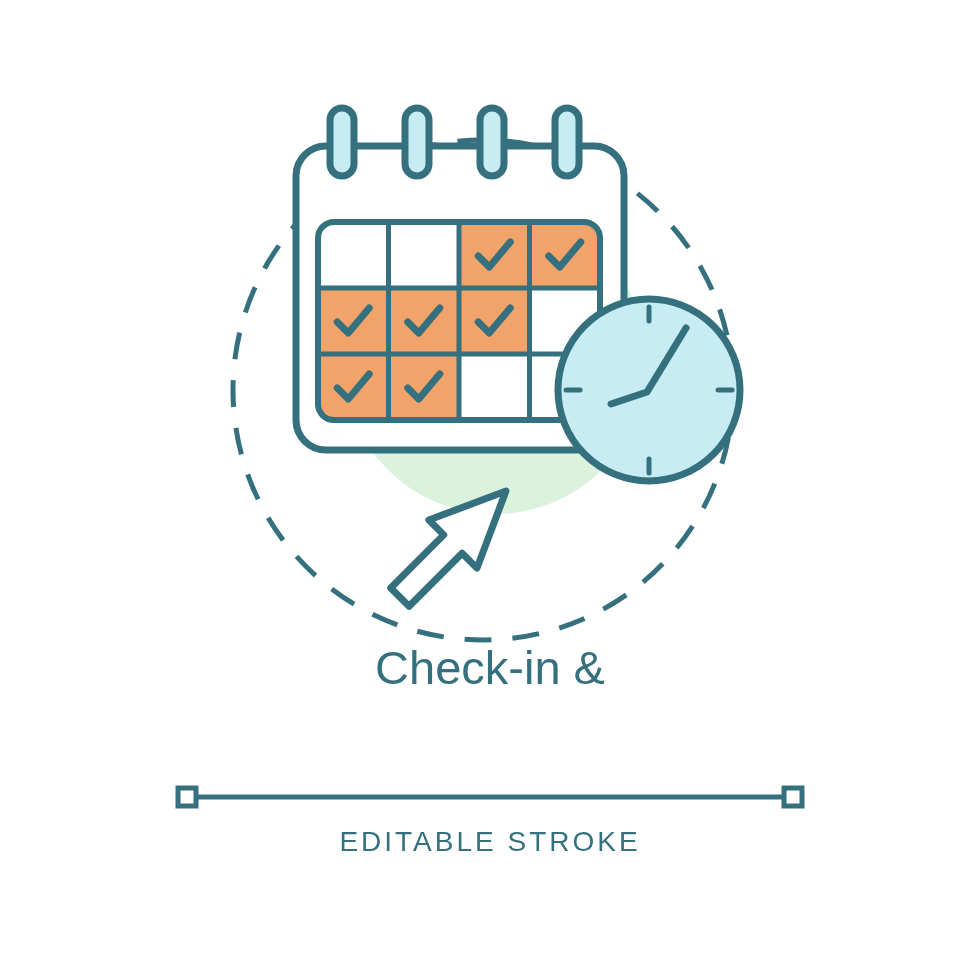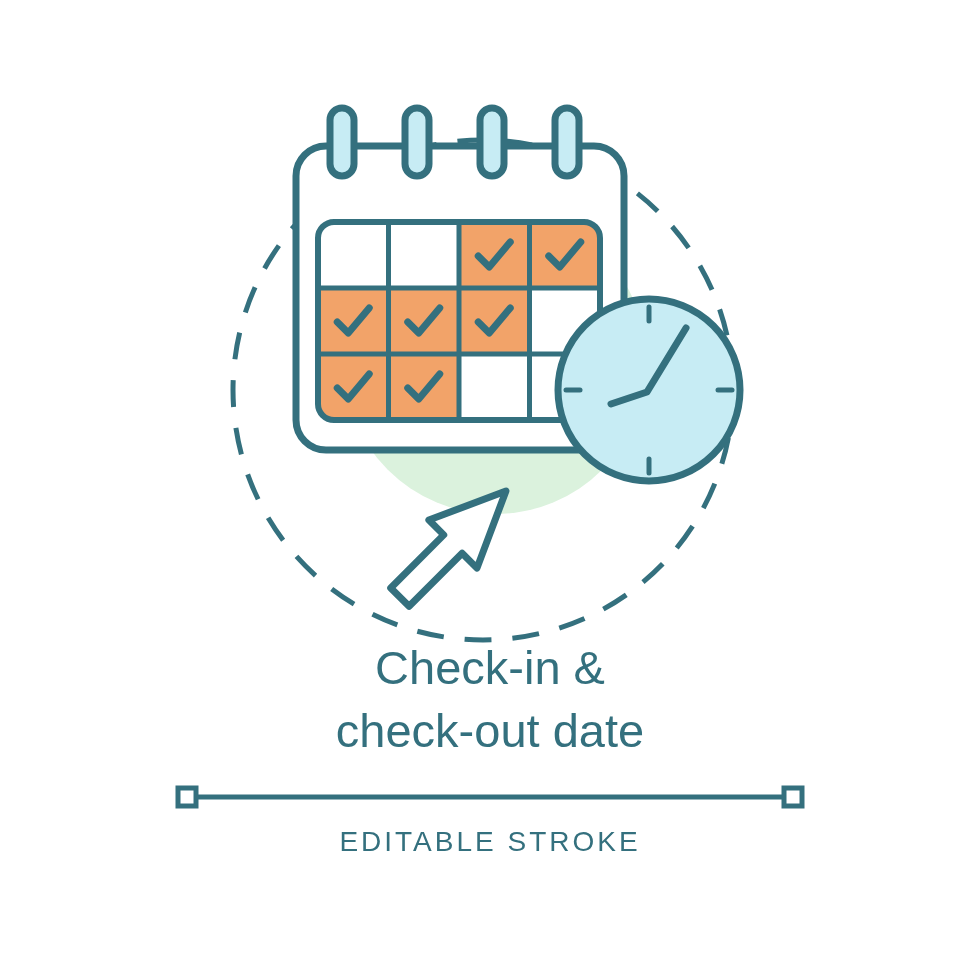--- a/index.html
+++ b/index.html
@@ -100,15 +100,14 @@
   <g>
     <line class="s-teal" x1="196" y1="797" x2="784" y2="797" stroke-width="5"></line>
     <rect class="f-white s-teal" x="178" y="788" width="18" height="18" stroke-width="5"></rect>
     <rect class="f-white s-teal" x="784" y="788" width="18" height="18" stroke-width="5"></rect>
   </g>
 </svg>
 </div>
 
 <div class="caption title">
   <div>Check-in &amp;</div>
-  <div>check-out date</div>
 </div>
 <div class="caption footer">EDITABLE STROKE</div>
 
 </body></html>

